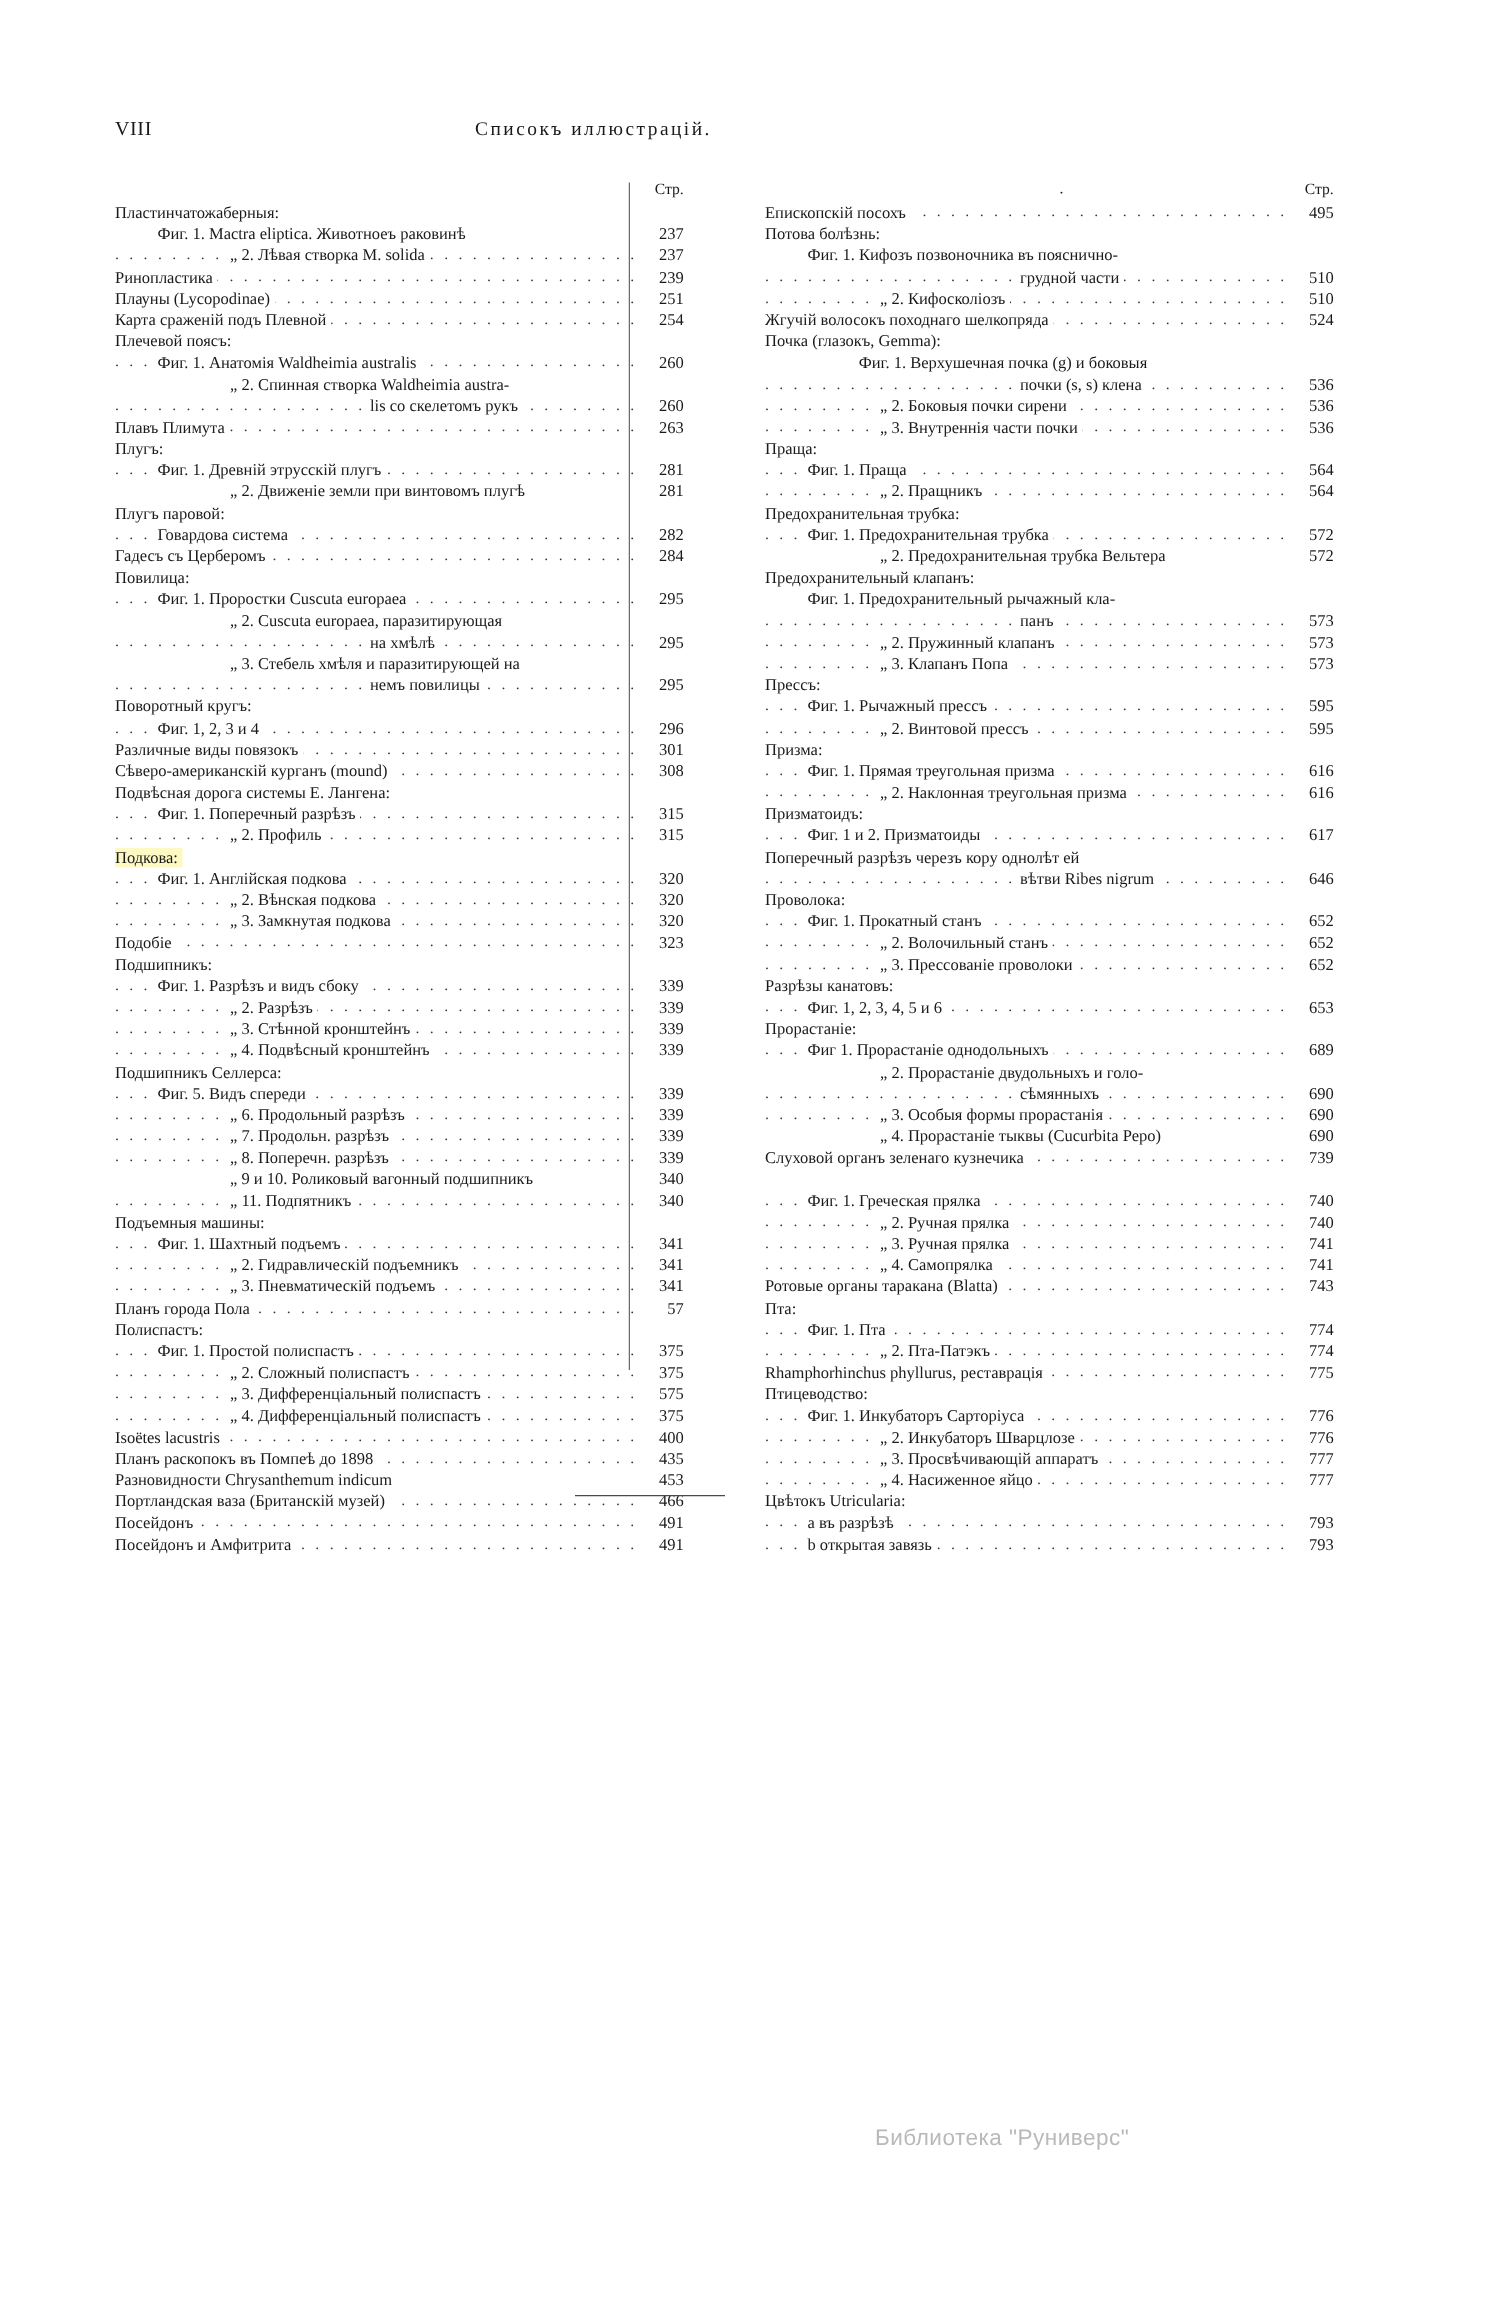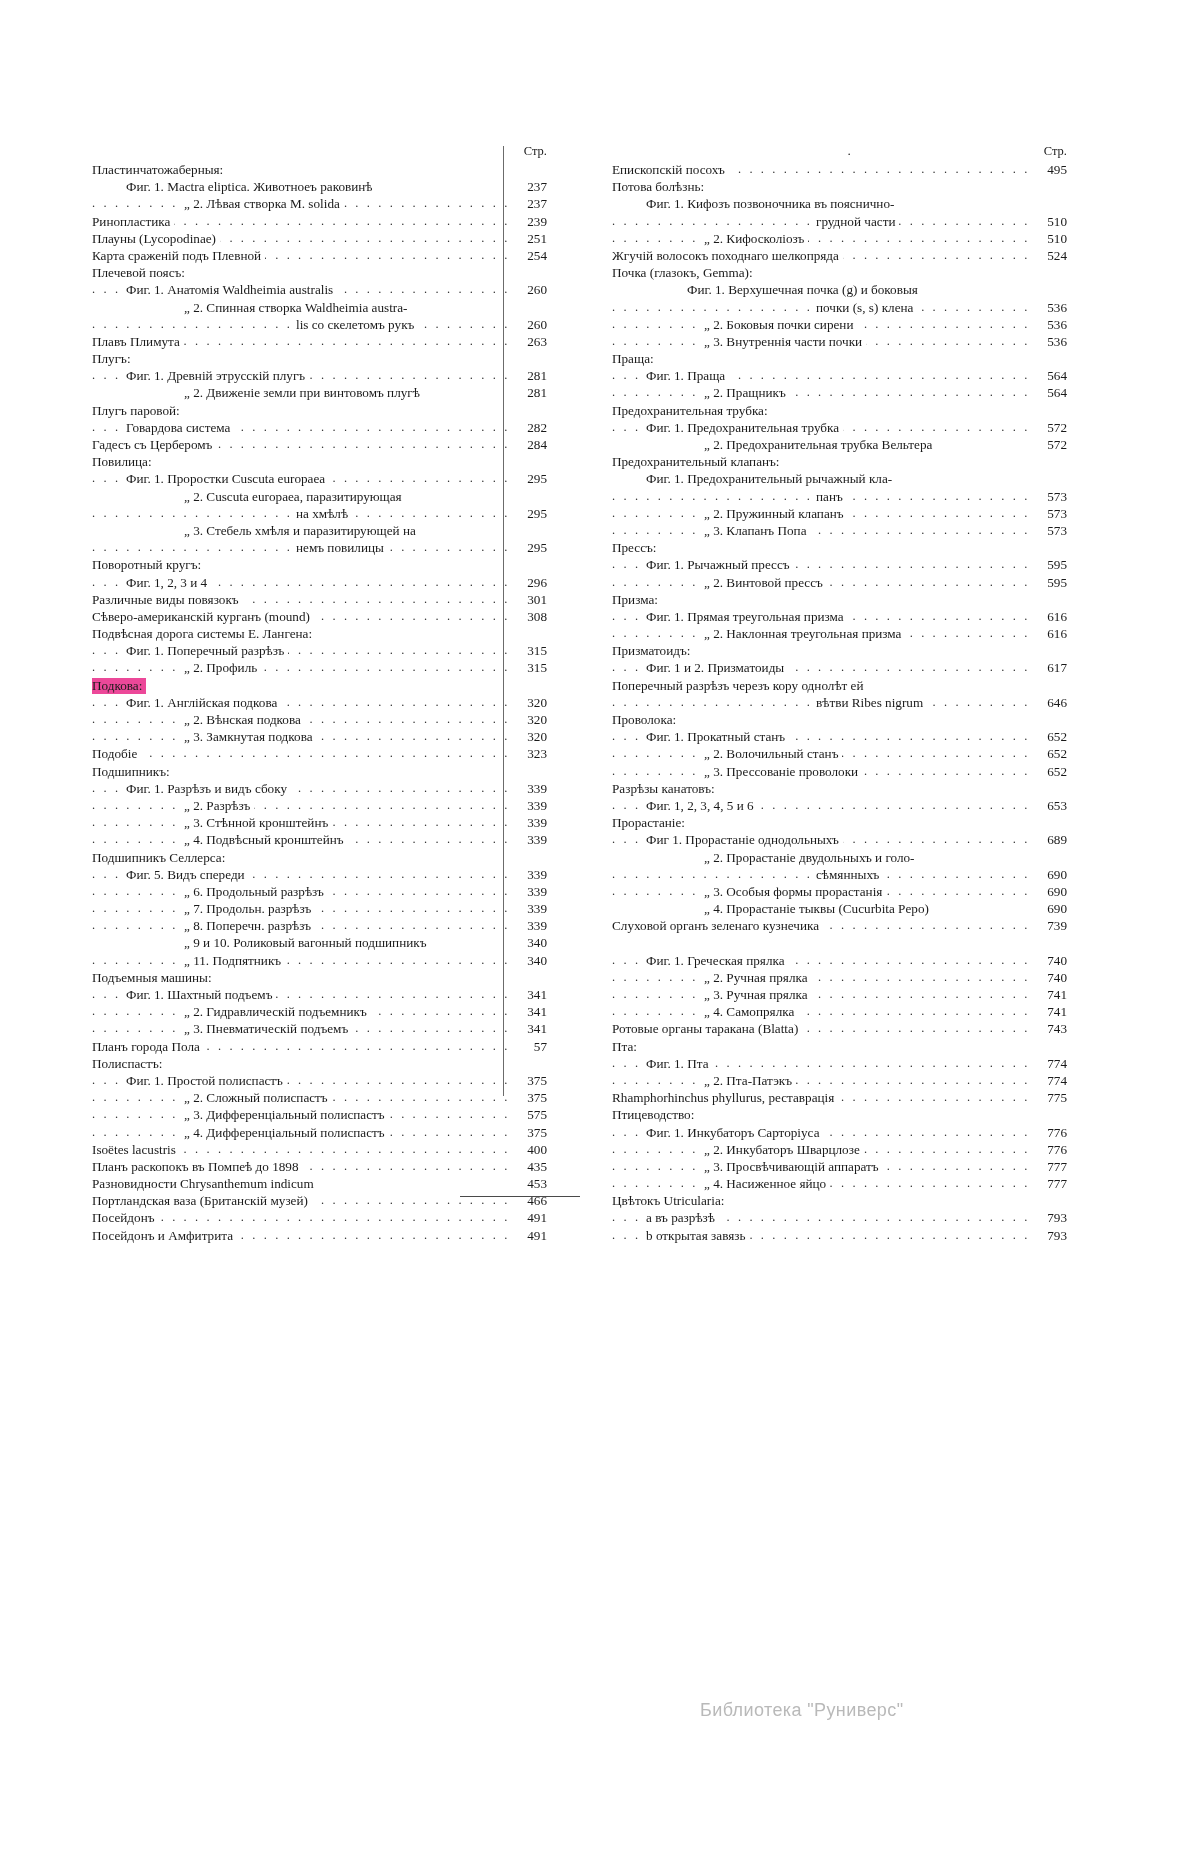--- a/index.html
+++ b/index.html
@@ -129,20 +129,24 @@
     width: 120px;
     height: 1px;
     background: #4a4a4a;
   }
 </style>
 </head>
 <body>
 
 <div class="page">
 
+  <div class="header">
+    <div class="folio">VIII</div>
+    <div class="running-title">Списокъ иллюстрацій.</div>
+  </div>
 
   <div class="rule"></div>
 
   <div class="columns">
 
     <div class="col col-left">
       <div class="colhead">
         <span class="stp">Стр.</span>
       </div>
       <div id="left-list">
@@ -278,21 +282,21 @@
             <span class="ldr">. . . . . . . . . . . . . . . . . . . . . . . . . . . . . . . . . . . . . . . . . . . . . . .</span>
             <span class="txt" style="background: rgb(255, 255, 255); padding-right: 4px;">Фиг. 1.   Поперечный разрѣзъ</span>
             <span class="pg" style="background: rgb(255, 255, 255);">315</span>
           </div>
           <div class="entry i2">
             <span class="ldr">. . . . . . . . . . . . . . . . . . . . . . . . . . . . . . . . . . . . . . . . . . . . . . .</span>
             <span class="txt" style="background: rgb(255, 255, 255); padding-right: 4px;">„    2.   Профиль</span>
             <span class="pg" style="background: rgb(255, 255, 255);">315</span>
           </div>
           <div class="entry i0 nodots">
-            <span class="txt" style="background: #ec4899; padding-right: 4px;">Подкова:</span>
+            <span class="txt" style="background: #fef9c3; padding-right: 4px;">Подкова:</span>
             <span class="pg" style="background: rgb(255, 255, 255);"></span>
           </div>
           <div class="entry i1">
             <span class="ldr">. . . . . . . . . . . . . . . . . . . . . . . . . . . . . . . . . . . . . . . . . . . . . . .</span>
             <span class="txt" style="background: rgb(255, 255, 255); padding-right: 4px;">Фиг. 1.   Англійская подкова</span>
             <span class="pg" style="background: rgb(255, 255, 255);">320</span>
           </div>
           <div class="entry i2">
             <span class="ldr">. . . . . . . . . . . . . . . . . . . . . . . . . . . . . . . . . . . . . . . . . . . . . . .</span>
             <span class="txt" style="background: rgb(255, 255, 255); padding-right: 4px;">„    2.   Вѣнская подкова</span>

